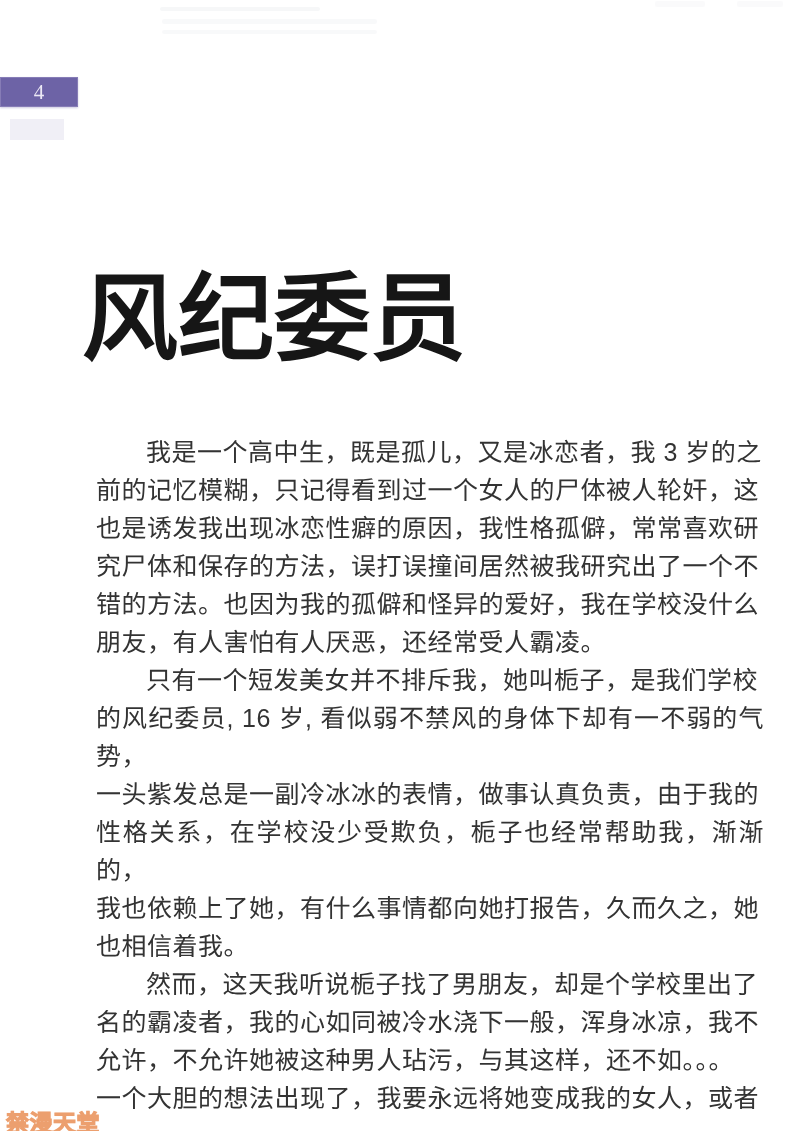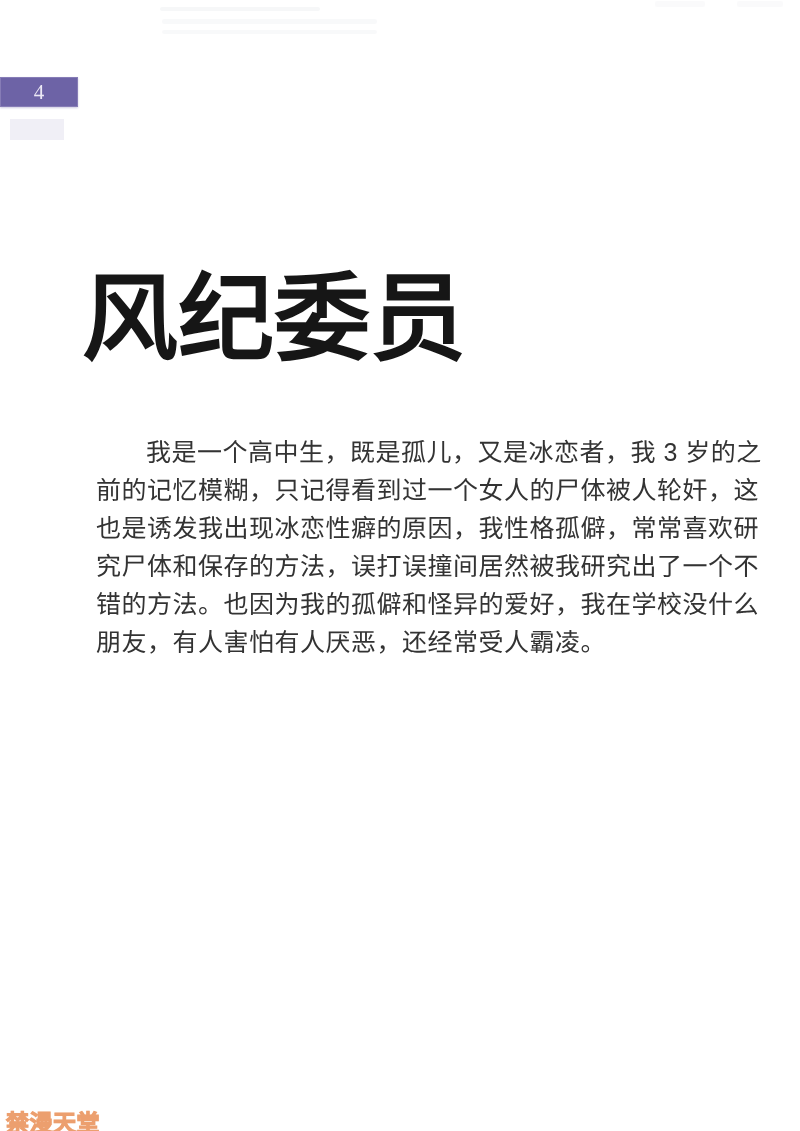--- a/index.html
+++ b/index.html
@@ -119,20 +119,30 @@
 
   <h1 class="chapter-title" style="color: rgb(22, 22, 22);">风纪委员</h1>
 
   <div class="body-text" style="color: rgb(51, 51, 51);">
     <p class="para">我是一个高中生，既是孤儿，又是冰恋者，我 3 岁的之
 前的记忆模糊，只记得看到过一个女人的尸体被人轮奸，这
 也是诱发我出现冰恋性癖的原因，我性格孤僻，常常喜欢研
 究尸体和保存的方法，误打误撞间居然被我研究出了一个不
 错的方法。也因为我的孤僻和怪异的爱好，我在学校没什么
 朋友，有人害怕有人厌恶，还经常受人霸凌。</p>
+    <p class="para">只有一个短发美女并不排斥我，她叫栀子，是我们学校
+的风纪委员, 16 岁, 看似弱不禁风的身体下却有一不弱的气势，
+一头紫发总是一副冷冰冰的表情，做事认真负责，由于我的
+性格关系，在学校没少受欺负，栀子也经常帮助我，渐渐的，
+我也依赖上了她，有什么事情都向她打报告，久而久之，她
+也相信着我。</p>
+    <p class="para">然而，这天我听说栀子找了男朋友，却是个学校里出了
+名的霸凌者，我的心如同被冷水浇下一般，浑身冰凉，我不
+允许，不允许她被这种男人玷污，与其这样，还不如。。。
+一个大胆的想法出现了，我要永远将她变成我的女人，或者</p>
   </div>
 
   <div class="watermark">
     <div class="wm-line1">禁漫天堂</div>
     <div class="wm-line2">18comic</div>
   </div>
 
 </div>
 
 </body></html>

